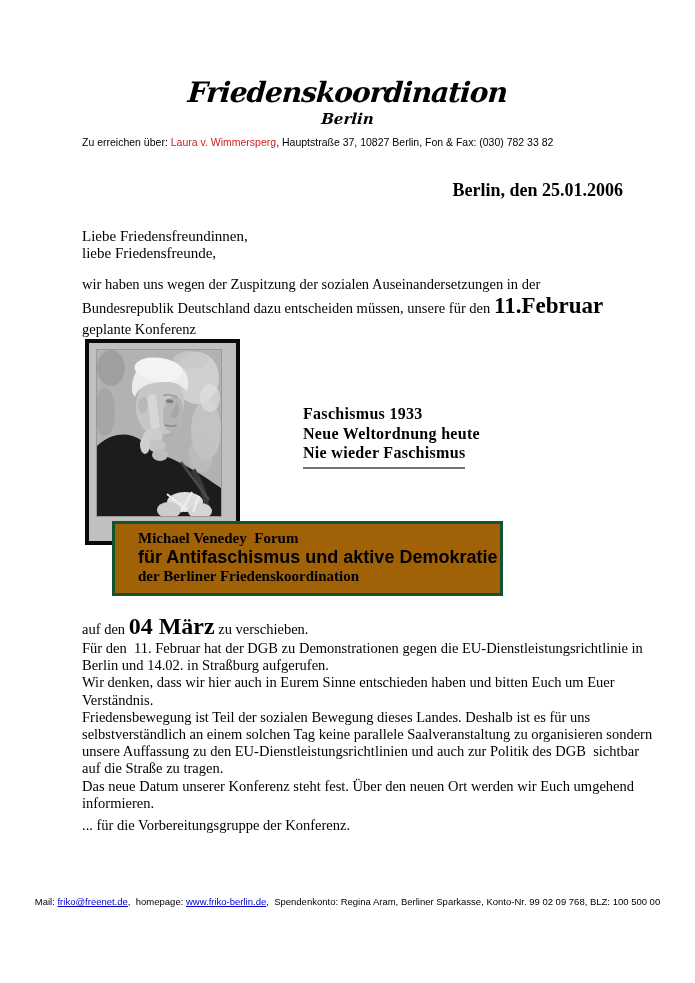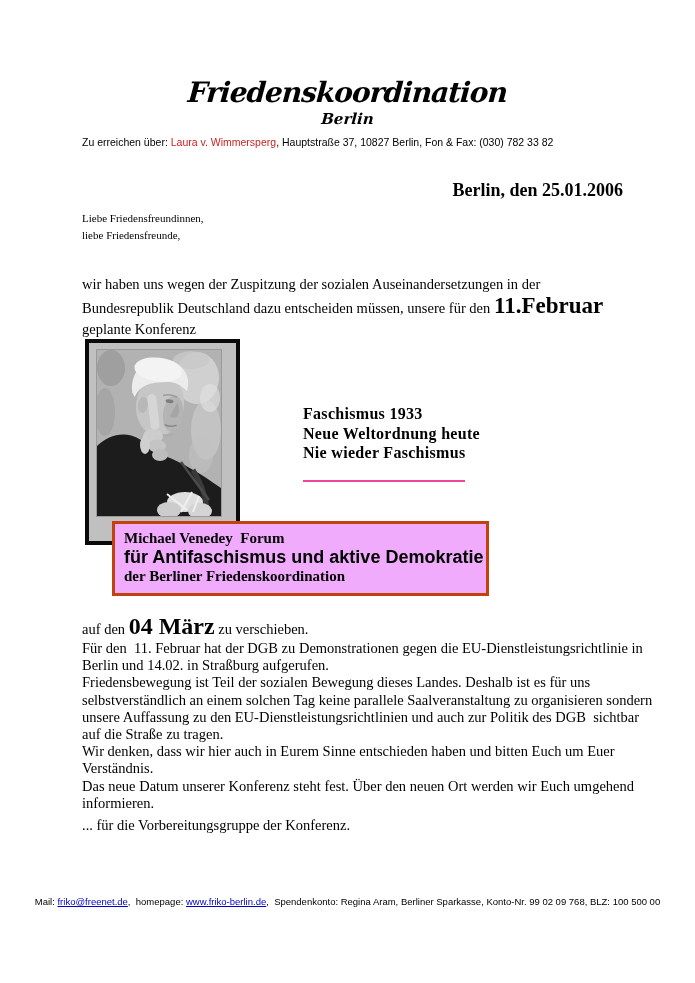--- a/index.html
+++ b/index.html
@@ -37,22 +37,22 @@
   }
   .contact .red{color:#cc2020;margin-top:15px;}
 
   .dateline{
     position:absolute;top:180px;right:72px;
     font-size:18px;
     font-weight:bold;
   }
 
   .salutation{
-    position:absolute;top:210px;left:82px;
-    font-size:11px;line-height:17px;
+    position:absolute;top:228px;left:82px;
+    font-size:15px;line-height:17px;
   }
 
   .intro{
     position:absolute;top:276px;left:82px;width:575px;
     font-size:14.5px;line-height:17px;
   }
   .intro .l2{line-height:26px;}
   .bigdate{
     font-size:23px;font-weight:bold;letter-spacing:0px;
     vertical-align:baseline;
@@ -72,31 +72,31 @@
   }
 
   
   .event-block{
     position:absolute;top:404px;left:303px;
     font-weight:bold;font-size:16px;line-height:19.5px;
     letter-spacing:0.3px;
   }
   .event-block .u span{
     display:inline-block;
-    border-bottom:2px solid #ec4899;
-    padding-bottom:17px;
+    border-bottom:2px solid #737373;
+    padding-bottom:4px;
   }
 
   
   .forum-box{
     position:absolute;top:521px;left:112px;
     width:362px;
-    background:#f0abfc;
-    border:3px solid #c2410c;
-    padding:5px 0 7px 9px;
+    background:#a16207;
+    border:3px solid #14532d;
+    padding:5px 0 7px 23px;
   }
   .forum-box .fl1,.forum-box .fl3{
     font-weight:bold;font-size:15px;line-height:19px;
   }
   .forum-box .fl2{
     font-family:"Liberation Sans","DejaVu Sans",sans-serif;
     font-weight:bold;font-size:18px;line-height:19px;
   }
 
   .reschedule{
@@ -197,22 +197,22 @@
   <div class="forum-box">
     <div class="fl1 t">Michael Venedey  Forum</div>
     <div class="fl2 t">für Antifaschismus und aktive Demokratie</div>
     <div class="fl3 t">der Berliner Friedenskoordination</div>
   </div>
 
   <div class="reschedule"><span class="t">auf den </span><span class="bigdate t">04 März</span><span class="t"> zu verschieben.</span></div>
 
   <div class="body-text">
     <div class="t">Für den  11. Februar hat der DGB zu Demonstrationen gegen die EU-Dienstleistungsrichtlinie in Berlin und 14.02. in Straßburg aufgerufen.</div>
+    <div class="t">Wir denken, dass wir hier auch in Eurem Sinne entschieden haben und bitten Euch um Euer Verständnis.</div>
     <div class="t">Friedensbewegung ist Teil der sozialen Bewegung dieses Landes. Deshalb ist es für uns selbstverständlich an einem solchen Tag keine parallele Saalveranstaltung zu organisieren sondern unsere Auffassung zu den EU-Dienstleistungsrichtlinien und auch zur Politik des DGB  sichtbar auf die Straße zu tragen.</div>
-    <div class="t">Wir denken, dass wir hier auch in Eurem Sinne entschieden haben und bitten Euch um Euer Verständnis.</div>
     <div class="t">Das neue Datum unserer Konferenz steht fest. Über den neuen Ort werden wir Euch umgehend informieren.</div>
   </div>
 
   <div class="closing t">... für die Vorbereitungsgruppe der Konferenz.</div>
 
   <div class="footer"><span class="t">Mail: </span><a class="t">friko@freenet.de</a><span class="t">,  homepage: </span><a class="t">www.friko-berlin.de</a><span class="t">,  Spendenkonto: Regina Aram, Berliner Sparkasse, Konto-Nr. 99 02 09 768, BLZ: 100 500 00</span></div>
 
 </div>
 
 </body></html>

